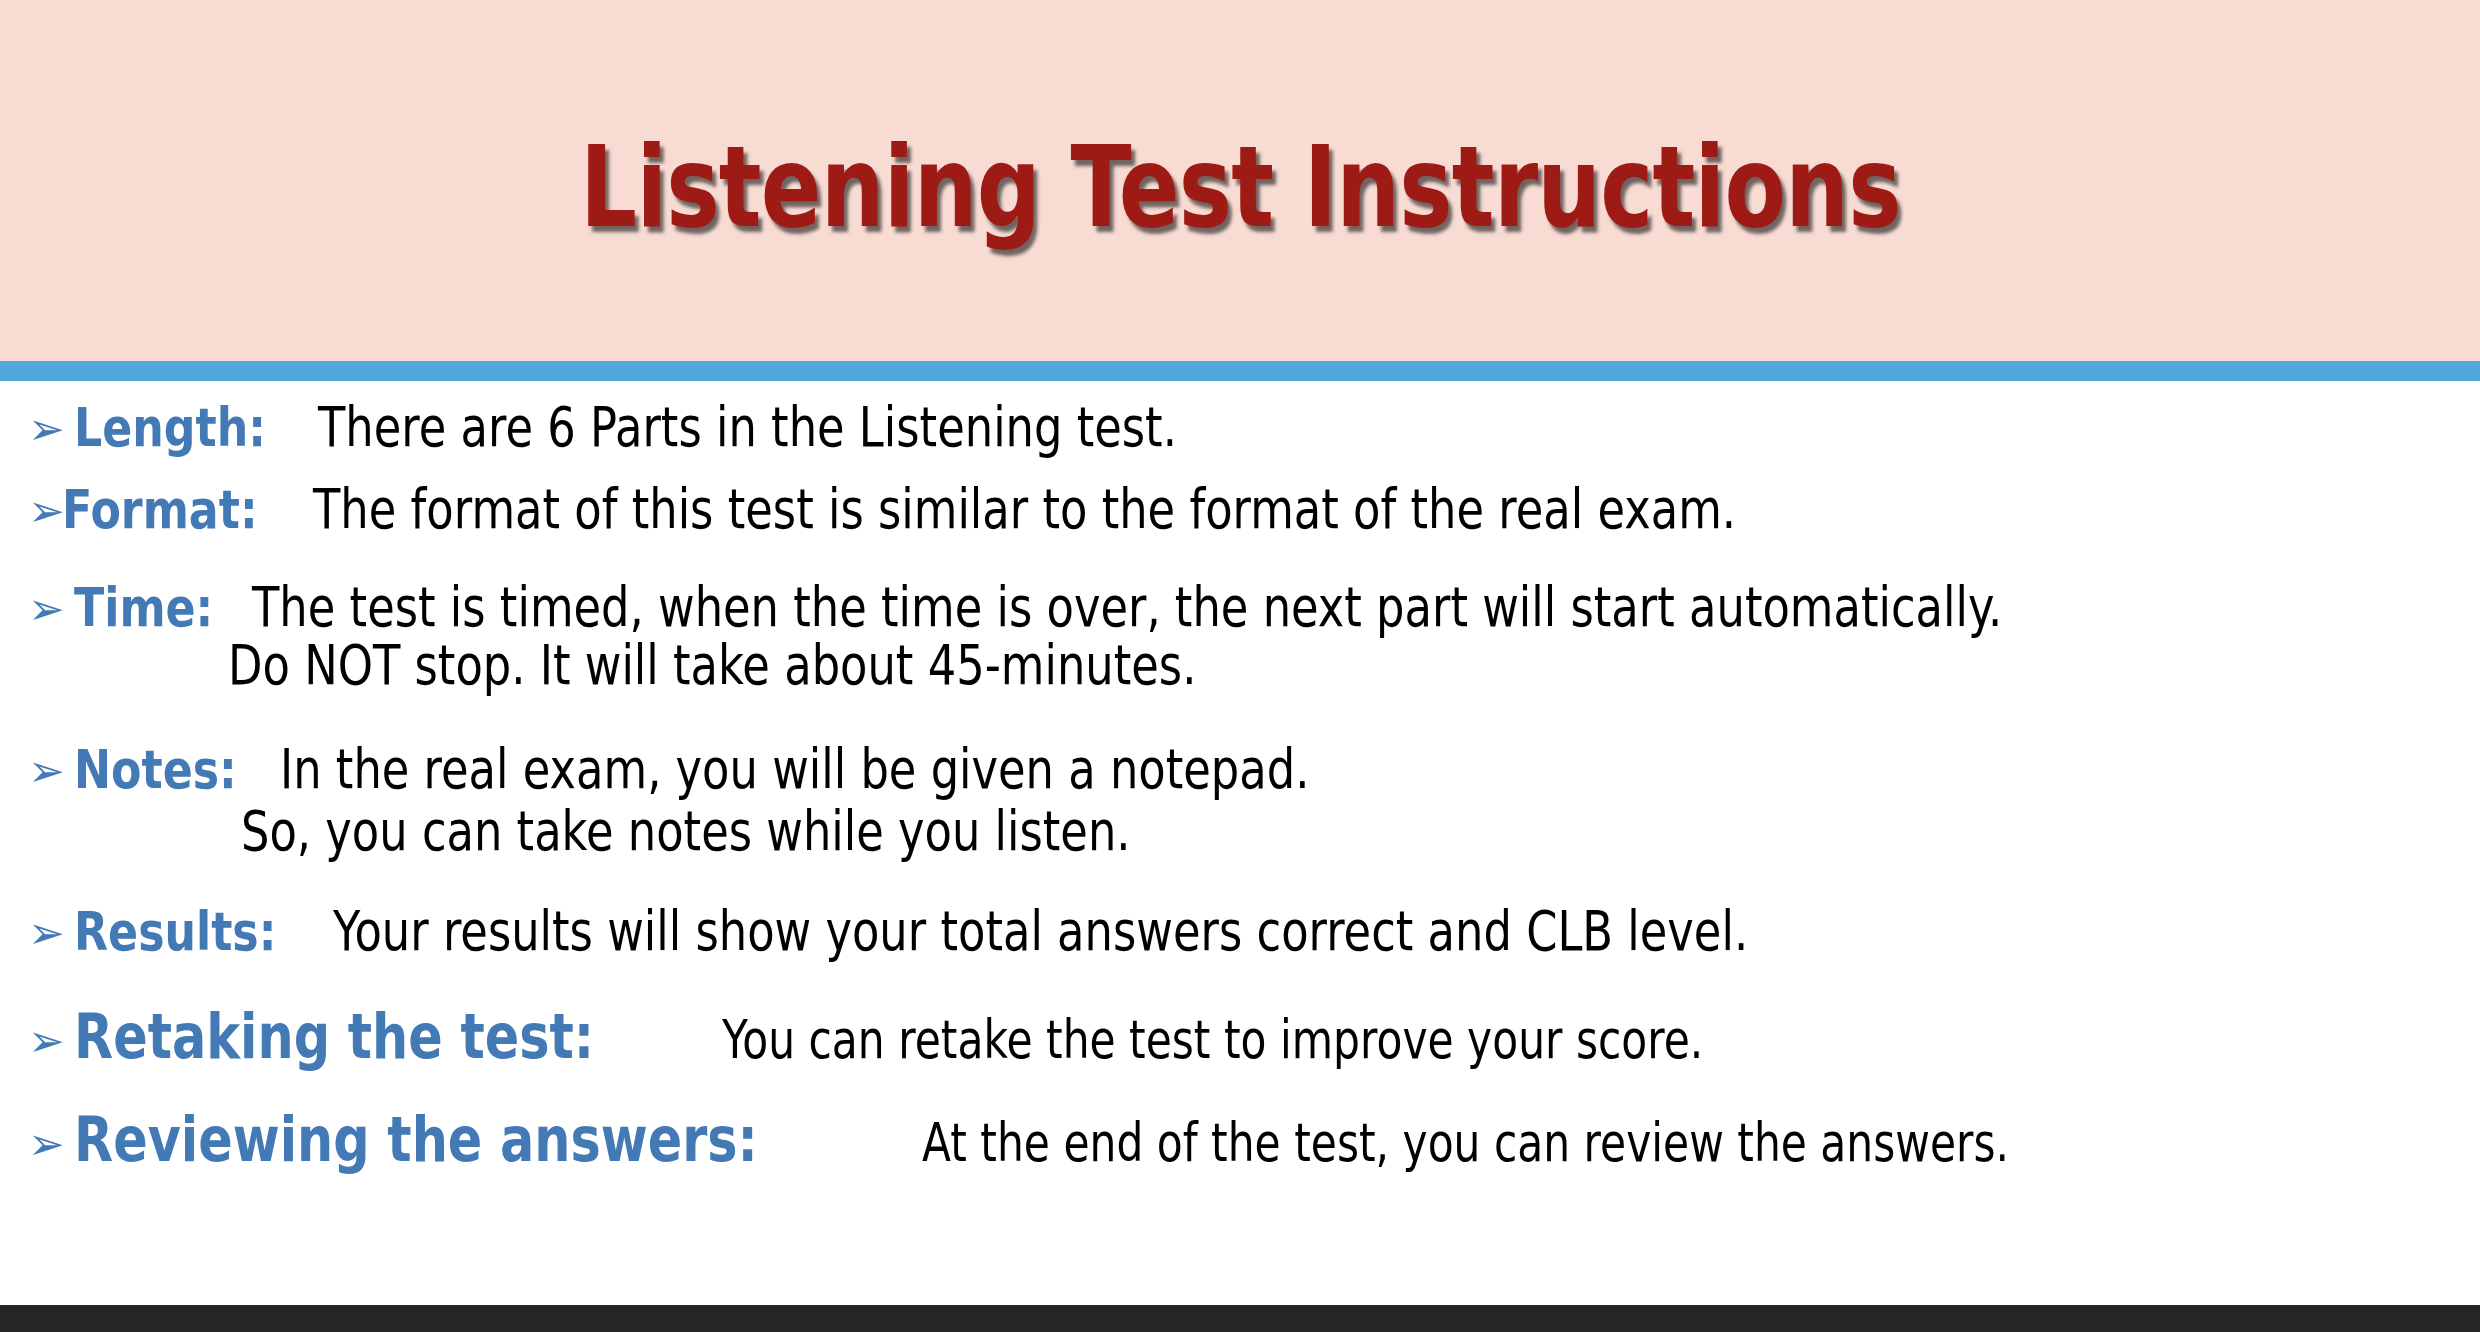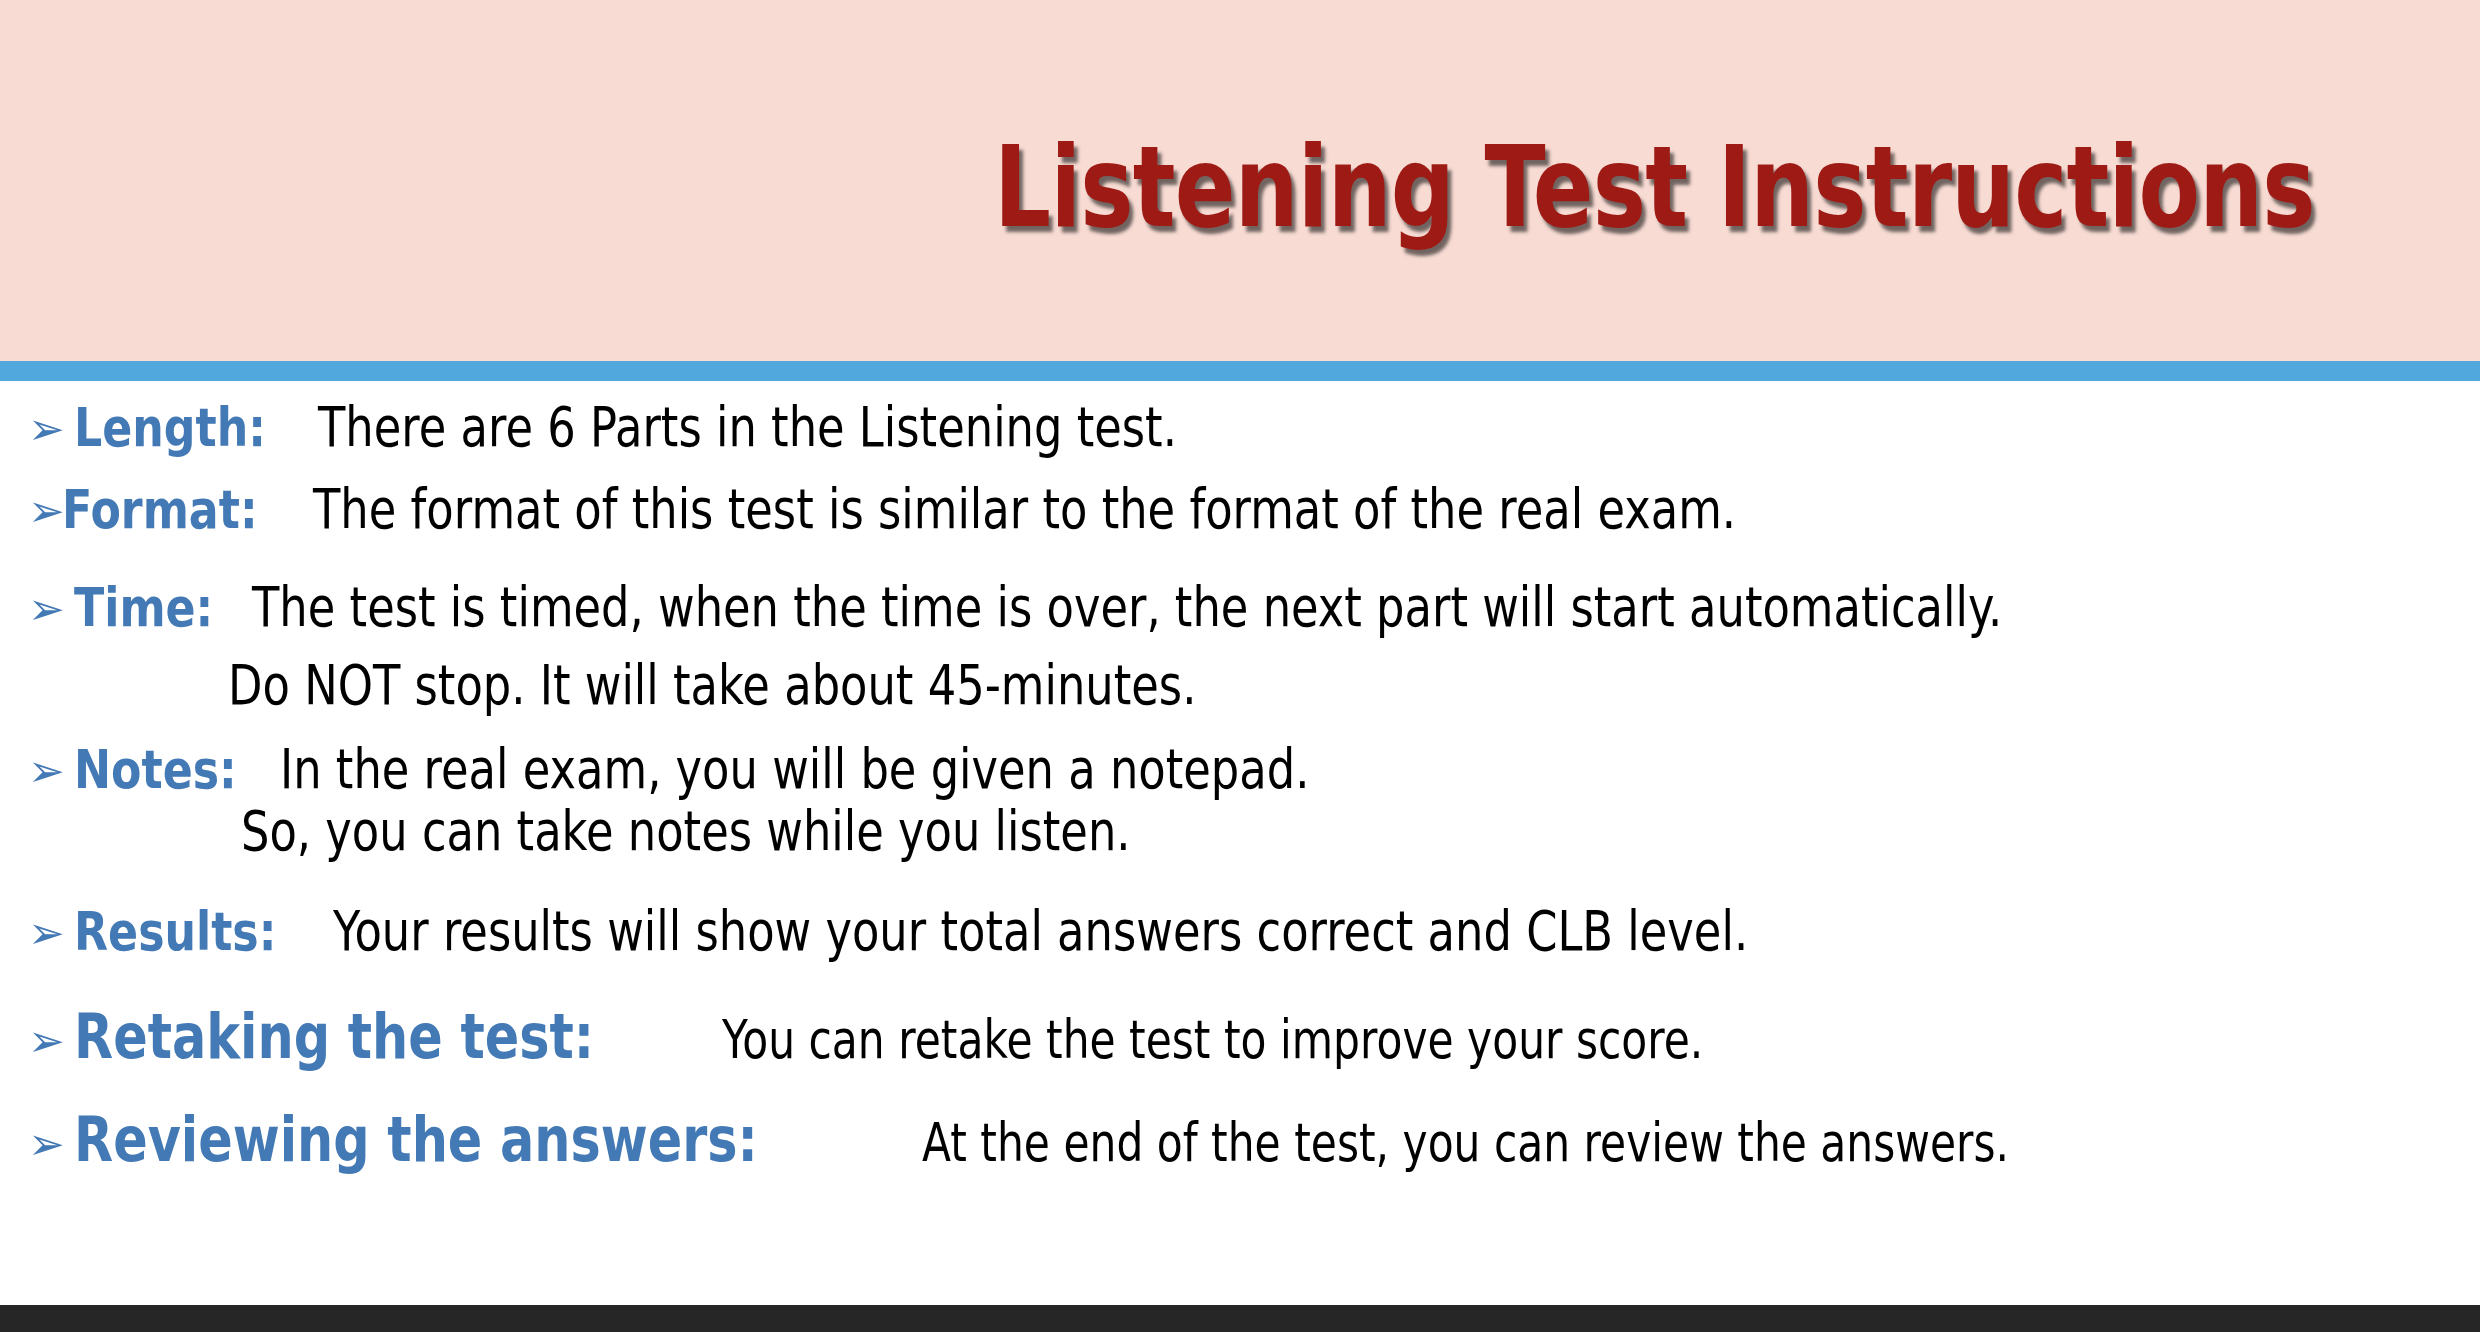--- a/index.html
+++ b/index.html
@@ -25,21 +25,21 @@
   
   .title-banner {
     position: absolute;
     left: 0;
     top: 0;
     width: 2480px;
     height: 361px;
     background: #f8dcd4;
     display: flex;
     align-items: center;
-    justify-content: flex-end;
+    justify-content: center;
   }
   .slide-title {
     font-family: "DejaVu Sans", sans-serif;
     font-weight: bold;
     font-size: 112px;
     line-height: 1.0;
     letter-spacing: -1px;
     color: #9e1b15;
     transform: scaleX(0.80);
     transform-origin: center center;
@@ -173,21 +173,21 @@
         <span class="bullet-marker tight">➢</span>
         <span class="lbl">Format:</span>
         <span class="txt" style="margin-left:12px;">The format of this test is similar to the format of the real exam.</span>
       </li>
 
       <li class="bullet-row" style="top:198px;">
         <span class="bullet-marker">➢</span>
         <span class="lbl">Time:</span>
         <span class="txt" style="margin-left:8px;">The test is timed, when the time is over, the next part will start automatically.</span>
       </li>
-      <div class="cont-row" style="left:228px; top:276px;">
+      <div class="cont-row" style="left:228px; top:256px;">
         <span class="txt">Do NOT stop. It will take about 45-minutes.</span>
       </div>
 
       <li class="bullet-row" style="top:360px;">
         <span class="bullet-marker">➢</span>
         <span class="lbl">Notes:</span>
         <span class="txt" style="margin-left:8px;">In the real exam, you will be given a notepad.</span>
       </li>
       <div class="cont-row" style="left:241px; top:422px;">
         <span class="txt">So, you can take notes while you listen.</span>

